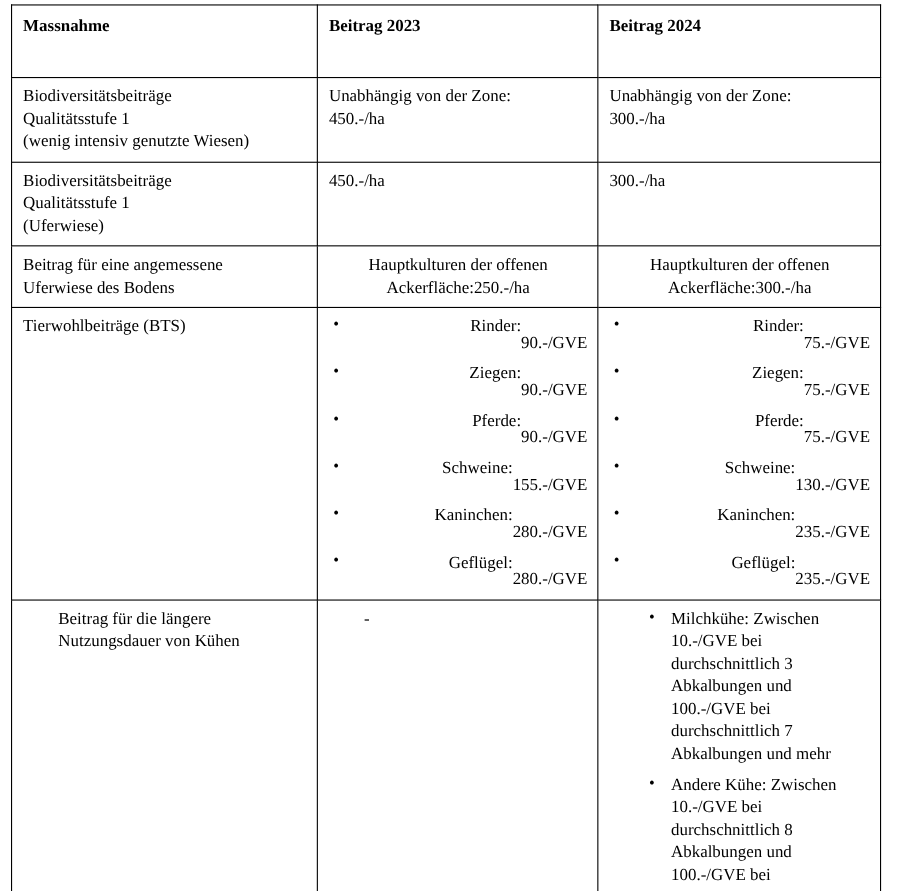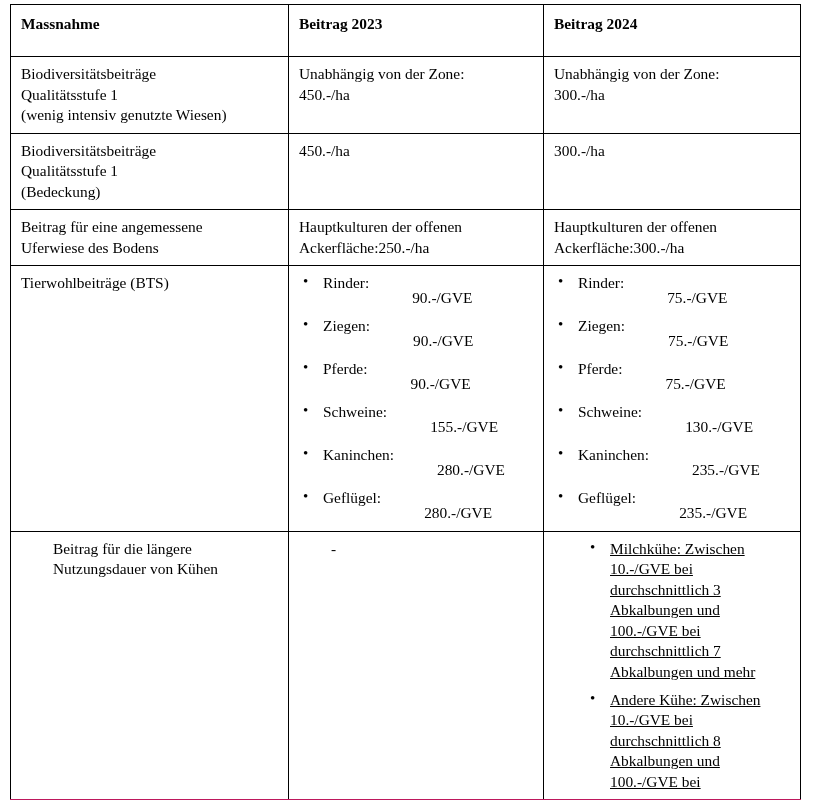--- a/index.html
+++ b/index.html
@@ -37,21 +37,21 @@
     vertical-align: top;
     padding: 7px 9px 7px 10px;
     font-size: 15.4px;
     line-height: 1.33;
   }
   table.measures th {
     text-align: left;
     font-weight: bold;
     font-size: 15.4px;
     padding-top: 9px;
-    padding-bottom: 22px;
+    padding-bottom: 36px;
   }
   .cell-lines div {
     white-space: pre;
   }
   ul.bullets {
     list-style: none;
     margin: 0;
     padding: 0;
   }
   ul.bullets > li {
@@ -64,38 +64,36 @@
   }
   ul.bullets > li::before {
     content: "\2022";
     position: absolute;
     left: 4px;
     top: -1px;
     font-size: 15px;
   }
   .bullet-row {
     display: flex;
-    justify-content: flex-start;
+    justify-content: flex-end;
     white-space: pre;
-    gap: 43px;
   }
   .bullet-row .label { flex: 0 0 auto; }
   .bullet-row .value { flex: 0 0 auto; text-align: right; margin-top: 15px; }
 
   .kv-row {
     display: flex;
-    justify-content: flex-start;
+    justify-content: center;
     white-space: pre;
   }
   .row-tall td { padding-bottom: 9px; }
   .dash { display: block; }
 
   .long-list li {
     margin-bottom: 3px;
-    text-decoration: underline;
   }
   .long-list li .txt {
     display: block;
     white-space: normal;
   }
   td.tall-cell {
     padding-bottom: 2px;
   }
   tr.row-last td {
     border-bottom: 1px solid #be185d;
@@ -134,21 +132,21 @@
         <td class="cell-lines">
           <div>Unabhängig von der Zone:</div>
           <div>300.-/ha</div>
         </td>
       </tr>
 
       <tr>
         <td class="cell-lines">
           <div>Biodiversitätsbeiträge</div>
           <div>Qualitätsstufe 1</div>
-          <div>(Bedeckung)</div>
+          <div>(Uferwiese)</div>
         </td>
         <td class="cell-lines">
           <div>450.-/ha</div>
         </td>
         <td class="cell-lines">
           <div>300.-/ha</div>
         </td>
       </tr>
 
       <tr class="row-tall">

